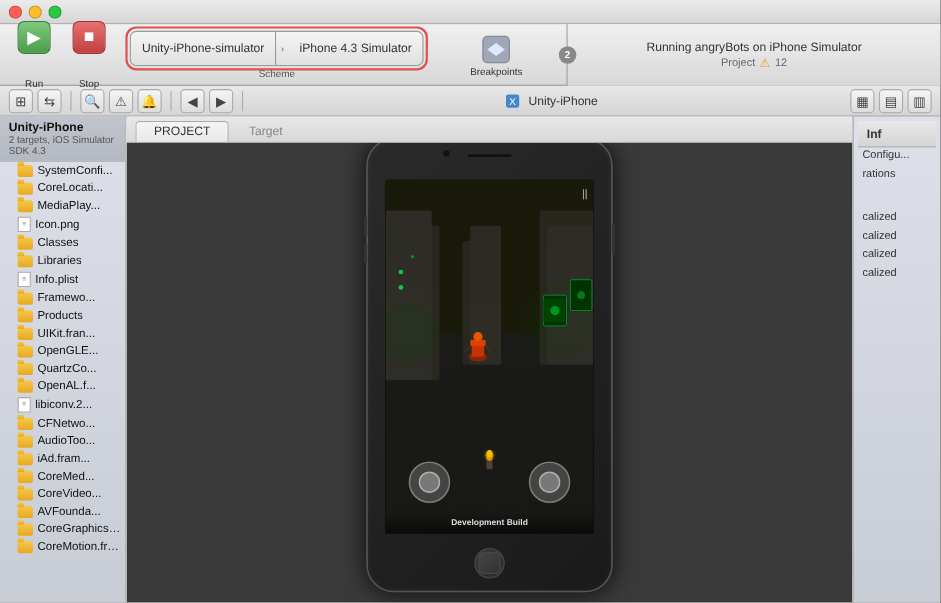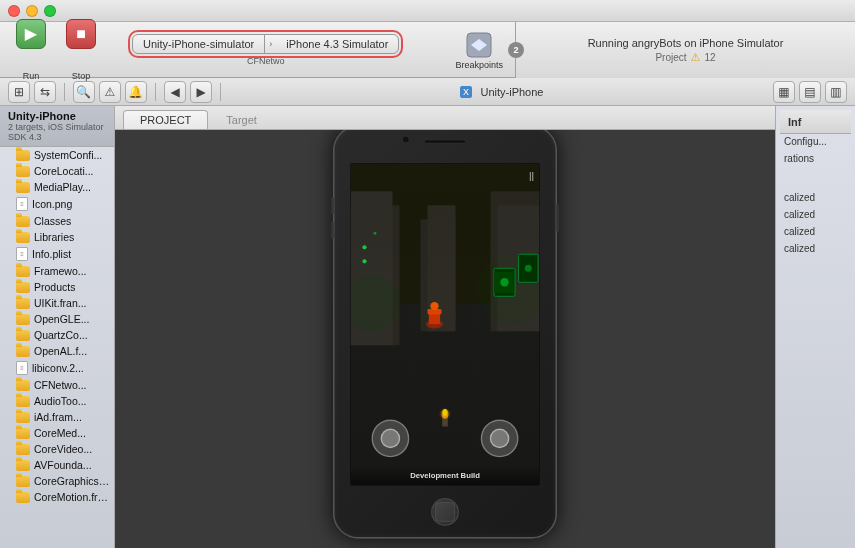--- a/index.html
+++ b/index.html
@@ -84,22 +84,22 @@
       color: white;
     }
 
     
     .scheme-selector {
       display: flex;
       align-items: center;
       border: 1px solid #999;
       border-radius: 6px;
       background: linear-gradient(to bottom, #f5f5f5, #e0e0e0);
-      height: 20px;
-      margin: 0 16px;
+      height: 32px;
+      margin: 0 2px;
       overflow: hidden;
       outline: 2px solid #e05050;
       outline-offset: 2px;
     }
     .scheme-left {
       padding: 0 10px;
       font-size: 11px;
       color: #333;
       border-right: 1px solid #999;
       height: 100%;
@@ -545,21 +545,21 @@
     <div class="btn-icon">■</div>
     <span class="btn-label">Stop</span>
   </div>
 
   <div style="display:flex;flex-direction:column;align-items:center;margin:0 8px;">
     <div class="scheme-selector">
       <span class="scheme-left">Unity-iPhone-simulator</span>
       <span class="scheme-arrow">›</span>
       <span class="scheme-right">iPhone 4.3 Simulator</span>
     </div>
-    <span style="font-size:9px;color:#555;margin-top:2px;">CFNetwo</span>
+    <span style="font-size:9px;color:#555;margin-top:2px;">Scheme</span>
   </div>
 
   <div class="breakpoints-btn" style="margin-left:20px;text-align:center;">
     <div class="bp-icon">
       <svg width="28" height="28" viewBox="0 0 28 28">
         <rect x="2" y="2" width="24" height="24" rx="4" fill="#a0a8b8" stroke="#7a8090" stroke-width="1"></rect>
         <polygon points="14,8 22,14 14,20 6,14" fill="#e0e8ff"></polygon>
       </svg>
     </div>
     <span class="bp-label">Breakpoints</span>

